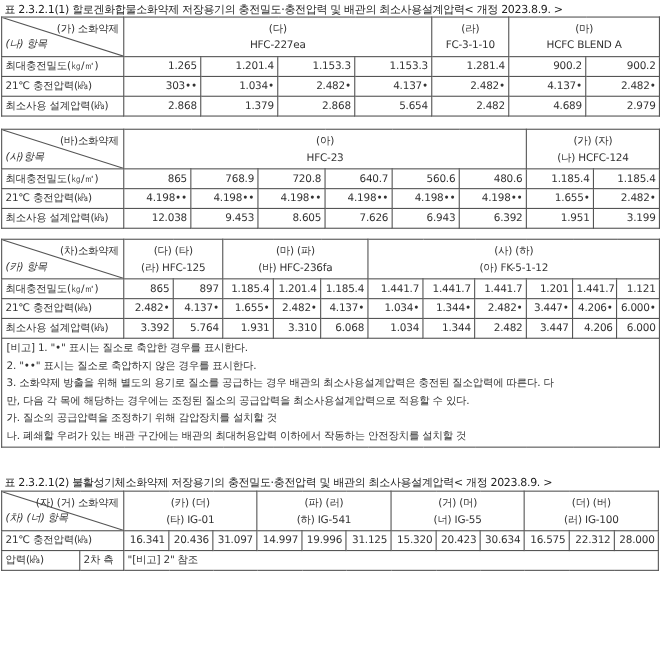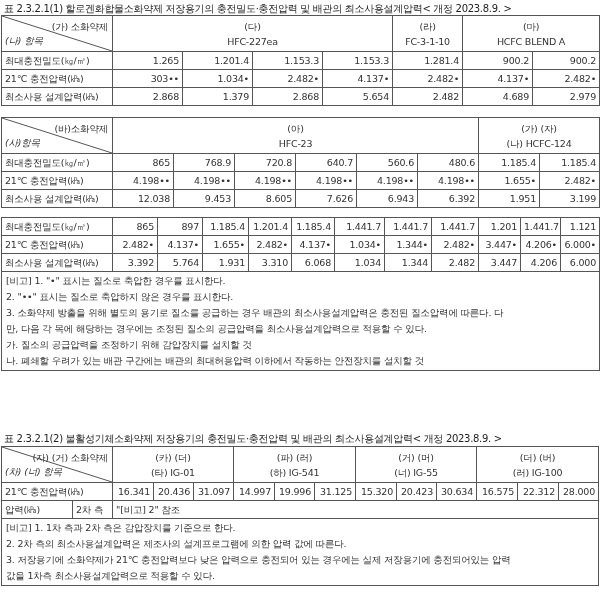--- a/index.html
+++ b/index.html
@@ -180,20 +180,41 @@
       <col style="width:43px">
       <col style="width:43px">
       <col style="width:50px">
       <col style="width:47px">
       <col style="width:47px">
       <col style="width:42px">
       <col style="width:40px">
       <col style="width:39px">
   </colgroup>
   <tbody>
+      <tr style="height:36px">
+    <td class="diag">
+      <svg class="diag-line" viewBox="0 0 100 100" preserveAspectRatio="none">
+            <line x1="0" y1="0" x2="100" y2="100" stroke="#555" stroke-width="1" vector-effect="non-scaling-stroke"></line>
+          </svg>
+      <span class="diag-top">(차)소화약제</span>
+      <span class="diag-bot">(카) 항목</span>
+    </td>
+    <td class="hdr" colspan="2">
+      <div>(다) (타)</div>
+      <div>(라) HFC-125</div>
+    </td>
+    <td class="hdr" colspan="3">
+      <div>(마) (파)</div>
+      <div>(바) HFC-236fa</div>
+    </td>
+    <td class="hdr" colspan="6">
+      <div>(사) (하)</div>
+      <div>(아) FK-5-1-12</div>
+    </td>
+  </tr>
   <tr>
     <td class="lbl">최대충전밀도(㎏/㎥)</td>
     <td class="num">865</td>
     <td class="num">897</td>
     <td class="num">1.185.4</td>
     <td class="num">1.201.4</td>
     <td class="num">1.185.4</td>
     <td class="num">1.441.7</td>
     <td class="num">1.441.7</td>
     <td class="num">1.441.7</td>
@@ -300,22 +321,14 @@
     <td class="num">30.634</td>
     <td class="num">16.575</td>
     <td class="num">22.312</td>
     <td class="num">28.000</td>
   </tr>
   <tr>
     <td class="lbl" style="border-top:none;">압력(㎪)</td>
     <td class="lbl">2차 측</td>
     <td class="lbl" colspan="12">"[비고] 2" 참조</td>
   </tr>
-  <tr>
-    <td class="note" colspan="14">
-      <span class="note-line">[비고] 1. 1차 측과 2차 측은 감압장치를 기준으로 한다.</span>
-      <span class="note-line">2. 2차 측의 최소사용설계압력은 제조사의 설계프로그램에 의한 압력 값에 따른다.</span>
-      <span class="note-line">3. 저장용기에 소화약제가 21℃ 충전압력보다 낮은 압력으로 충전되어 있는 경우에는 실제 저장용기에 충전되어있는 압력</span>
-      <span class="note-line"> 값을 1차측 최소사용설계압력으로 적용할 수 있다.</span>
-    </td>
-  </tr>
 </tbody>
   </table>
 
 </body></html>

